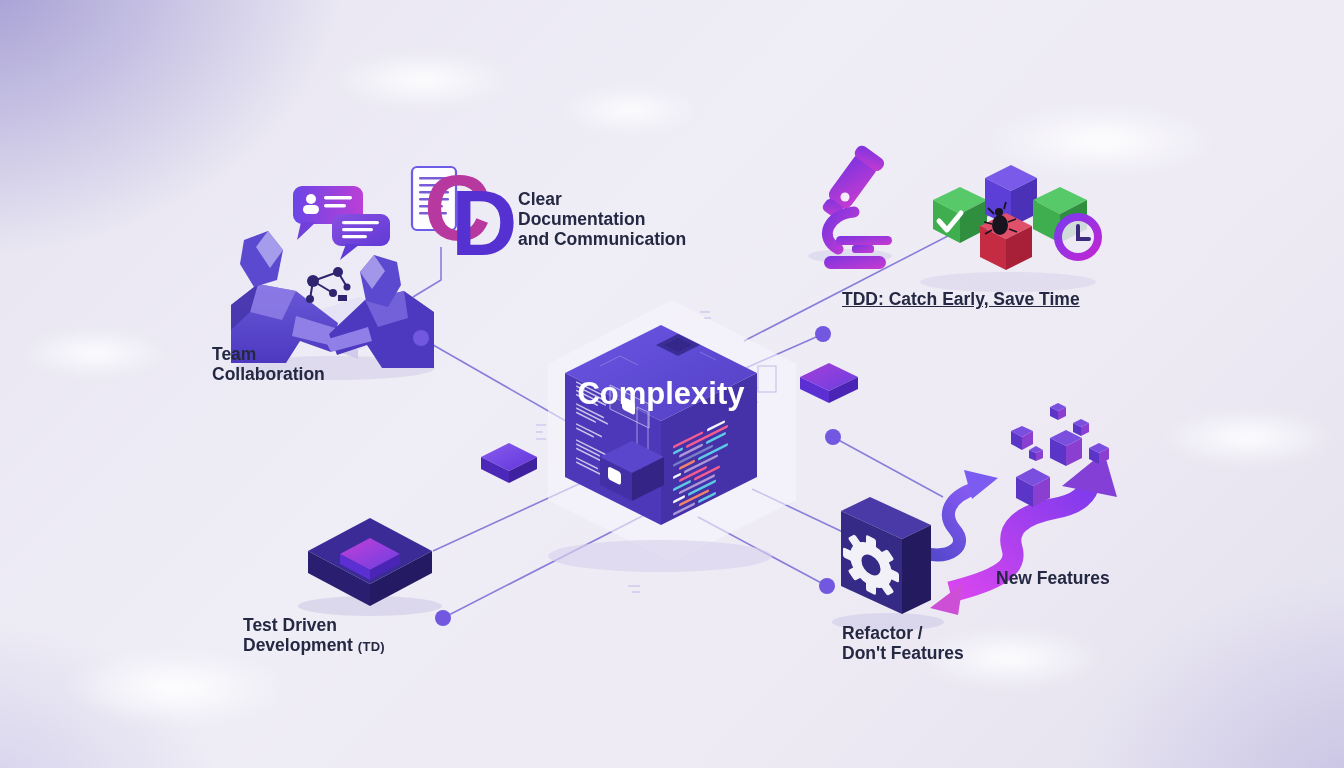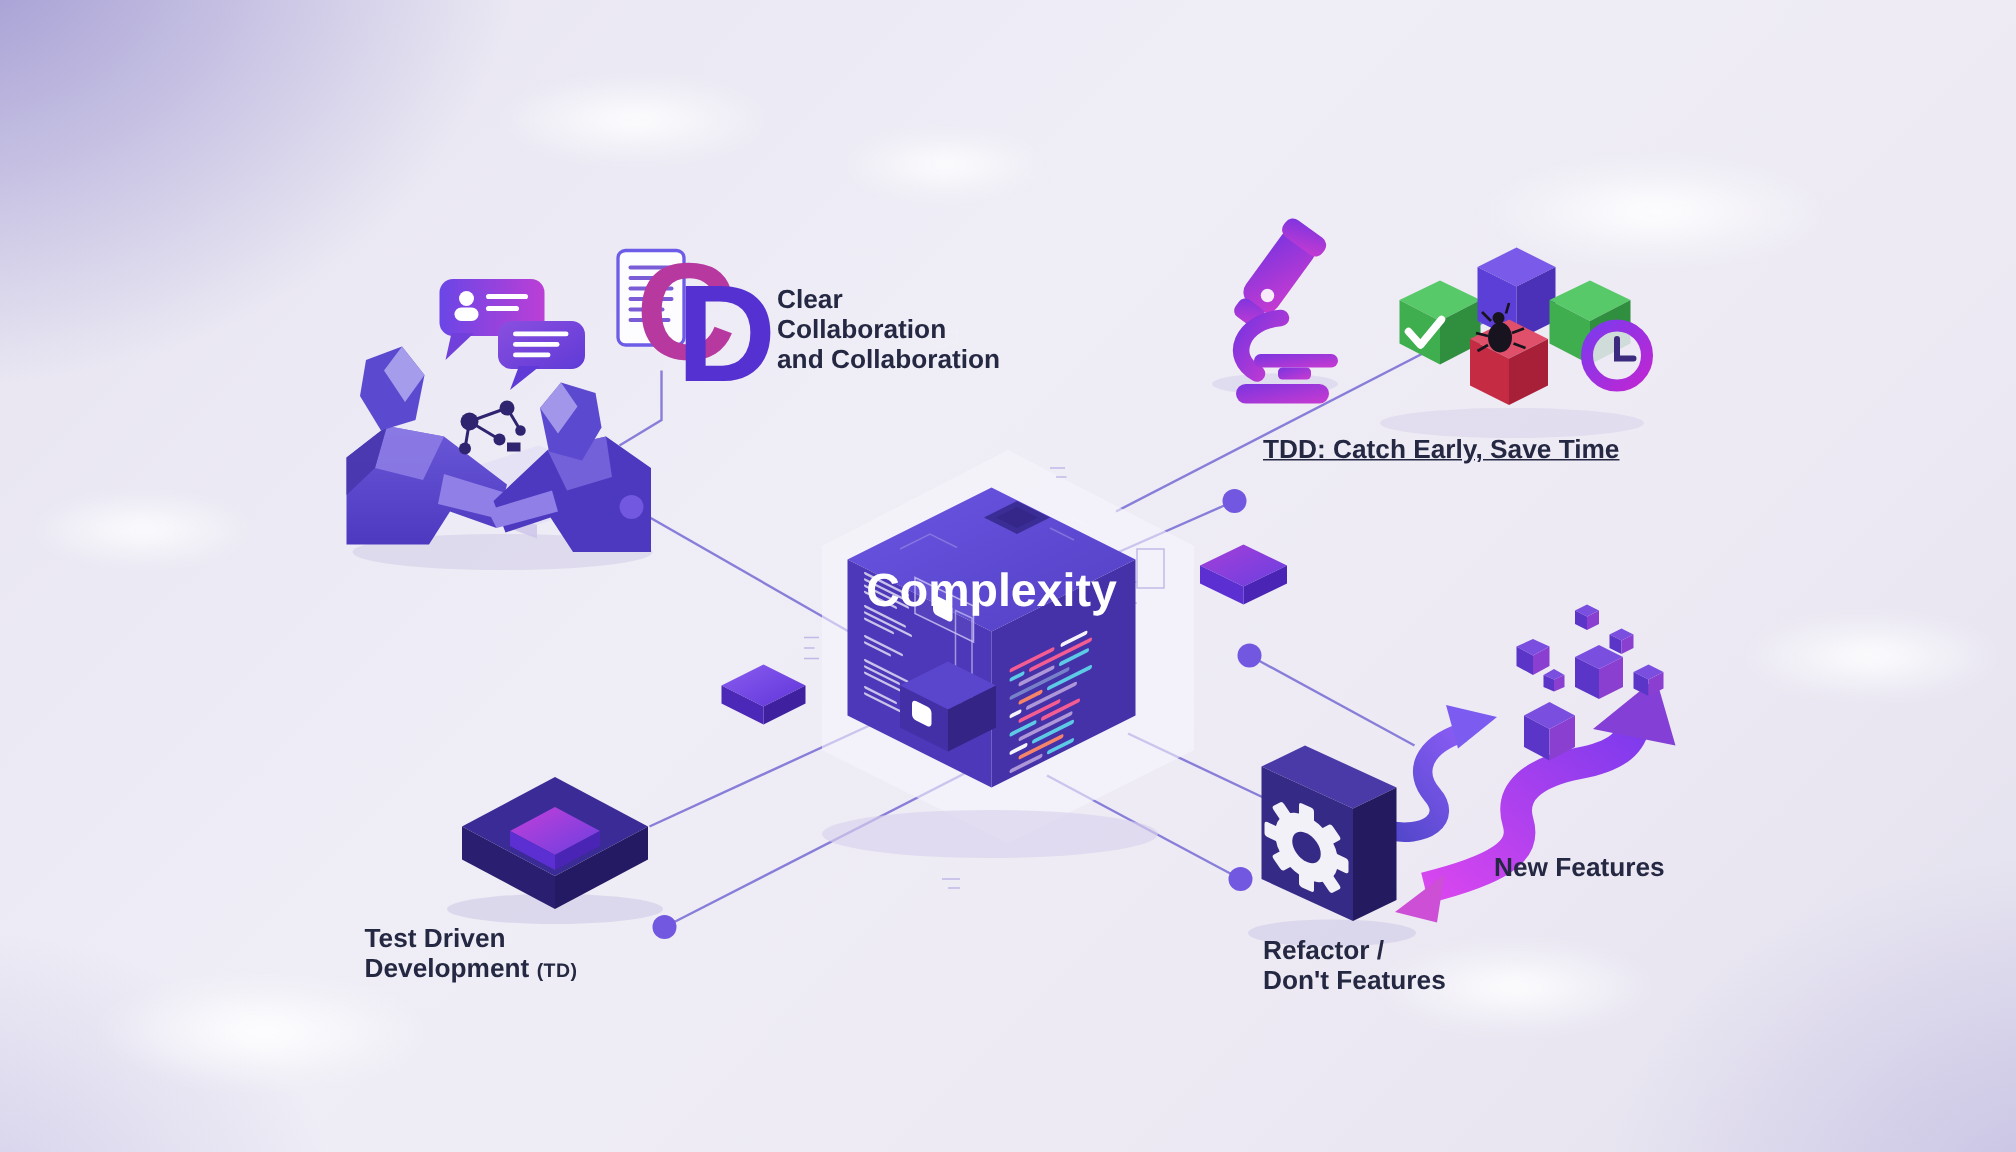--- a/index.html
+++ b/index.html
@@ -406,25 +406,29 @@
       <circle cx="443" cy="618" r="8"></circle>
       <circle cx="823" cy="334" r="8"></circle>
       <circle cx="833" cy="437" r="8"></circle>
       <circle cx="827" cy="586" r="8"></circle>
     </g>
   </svg>
 
   <div class="mono mono-c" style="left:424px;top:162px;">C</div>
   <div class="mono mono-d" style="left:451px;top:177px;">D</div>
 
+  <div class="label" style="left:212px;top:345px;">
+    <div>Team</div>
+    <div>Collaboration</div>
+  </div>
 
   <div class="label" style="left:518px;top:190px;">
     <div>Clear</div>
-    <div>Collaboration</div>
-    <div>and Collaboration</div>
+    <div>Documentation</div>
+    <div>and Communication</div>
   </div>
 
   <div class="label" style="left:842px;top:290px;text-decoration:underline;">TDD: Catch Early, Save Time</div>
 
   <div class="label" style="left:243px;top:616px;">
     <div>Test Driven</div>
     <div><span>Development</span> <span class="small">(TD)</span></div>
   </div>
 
   <div class="label" style="left:842px;top:624px;">

